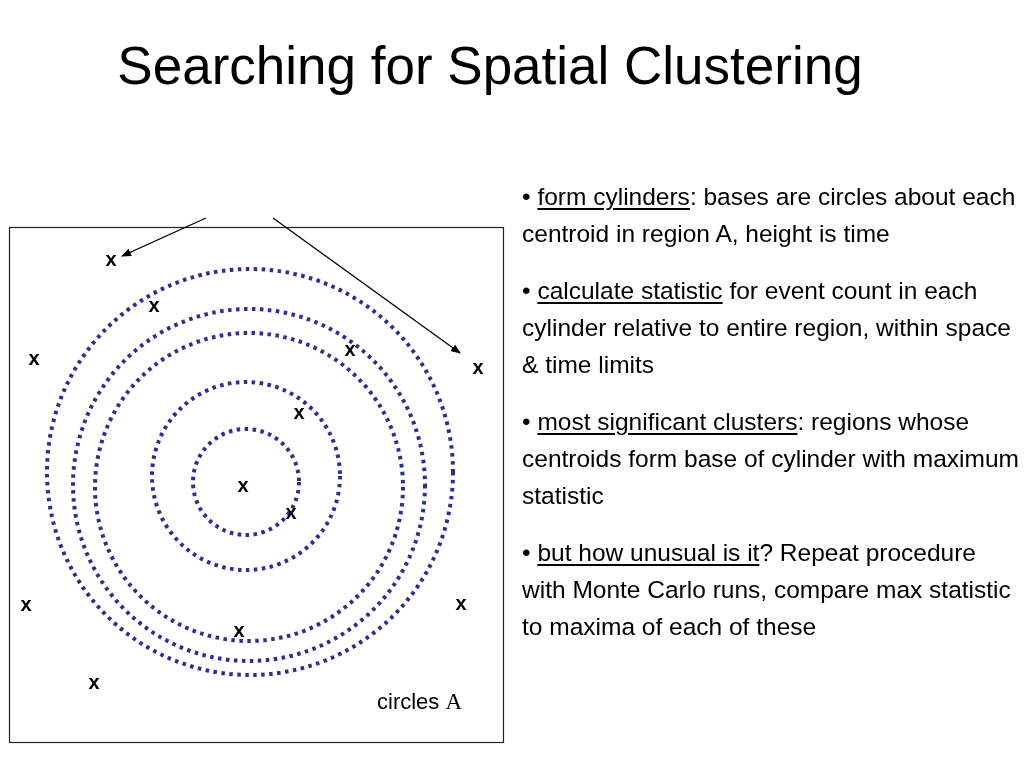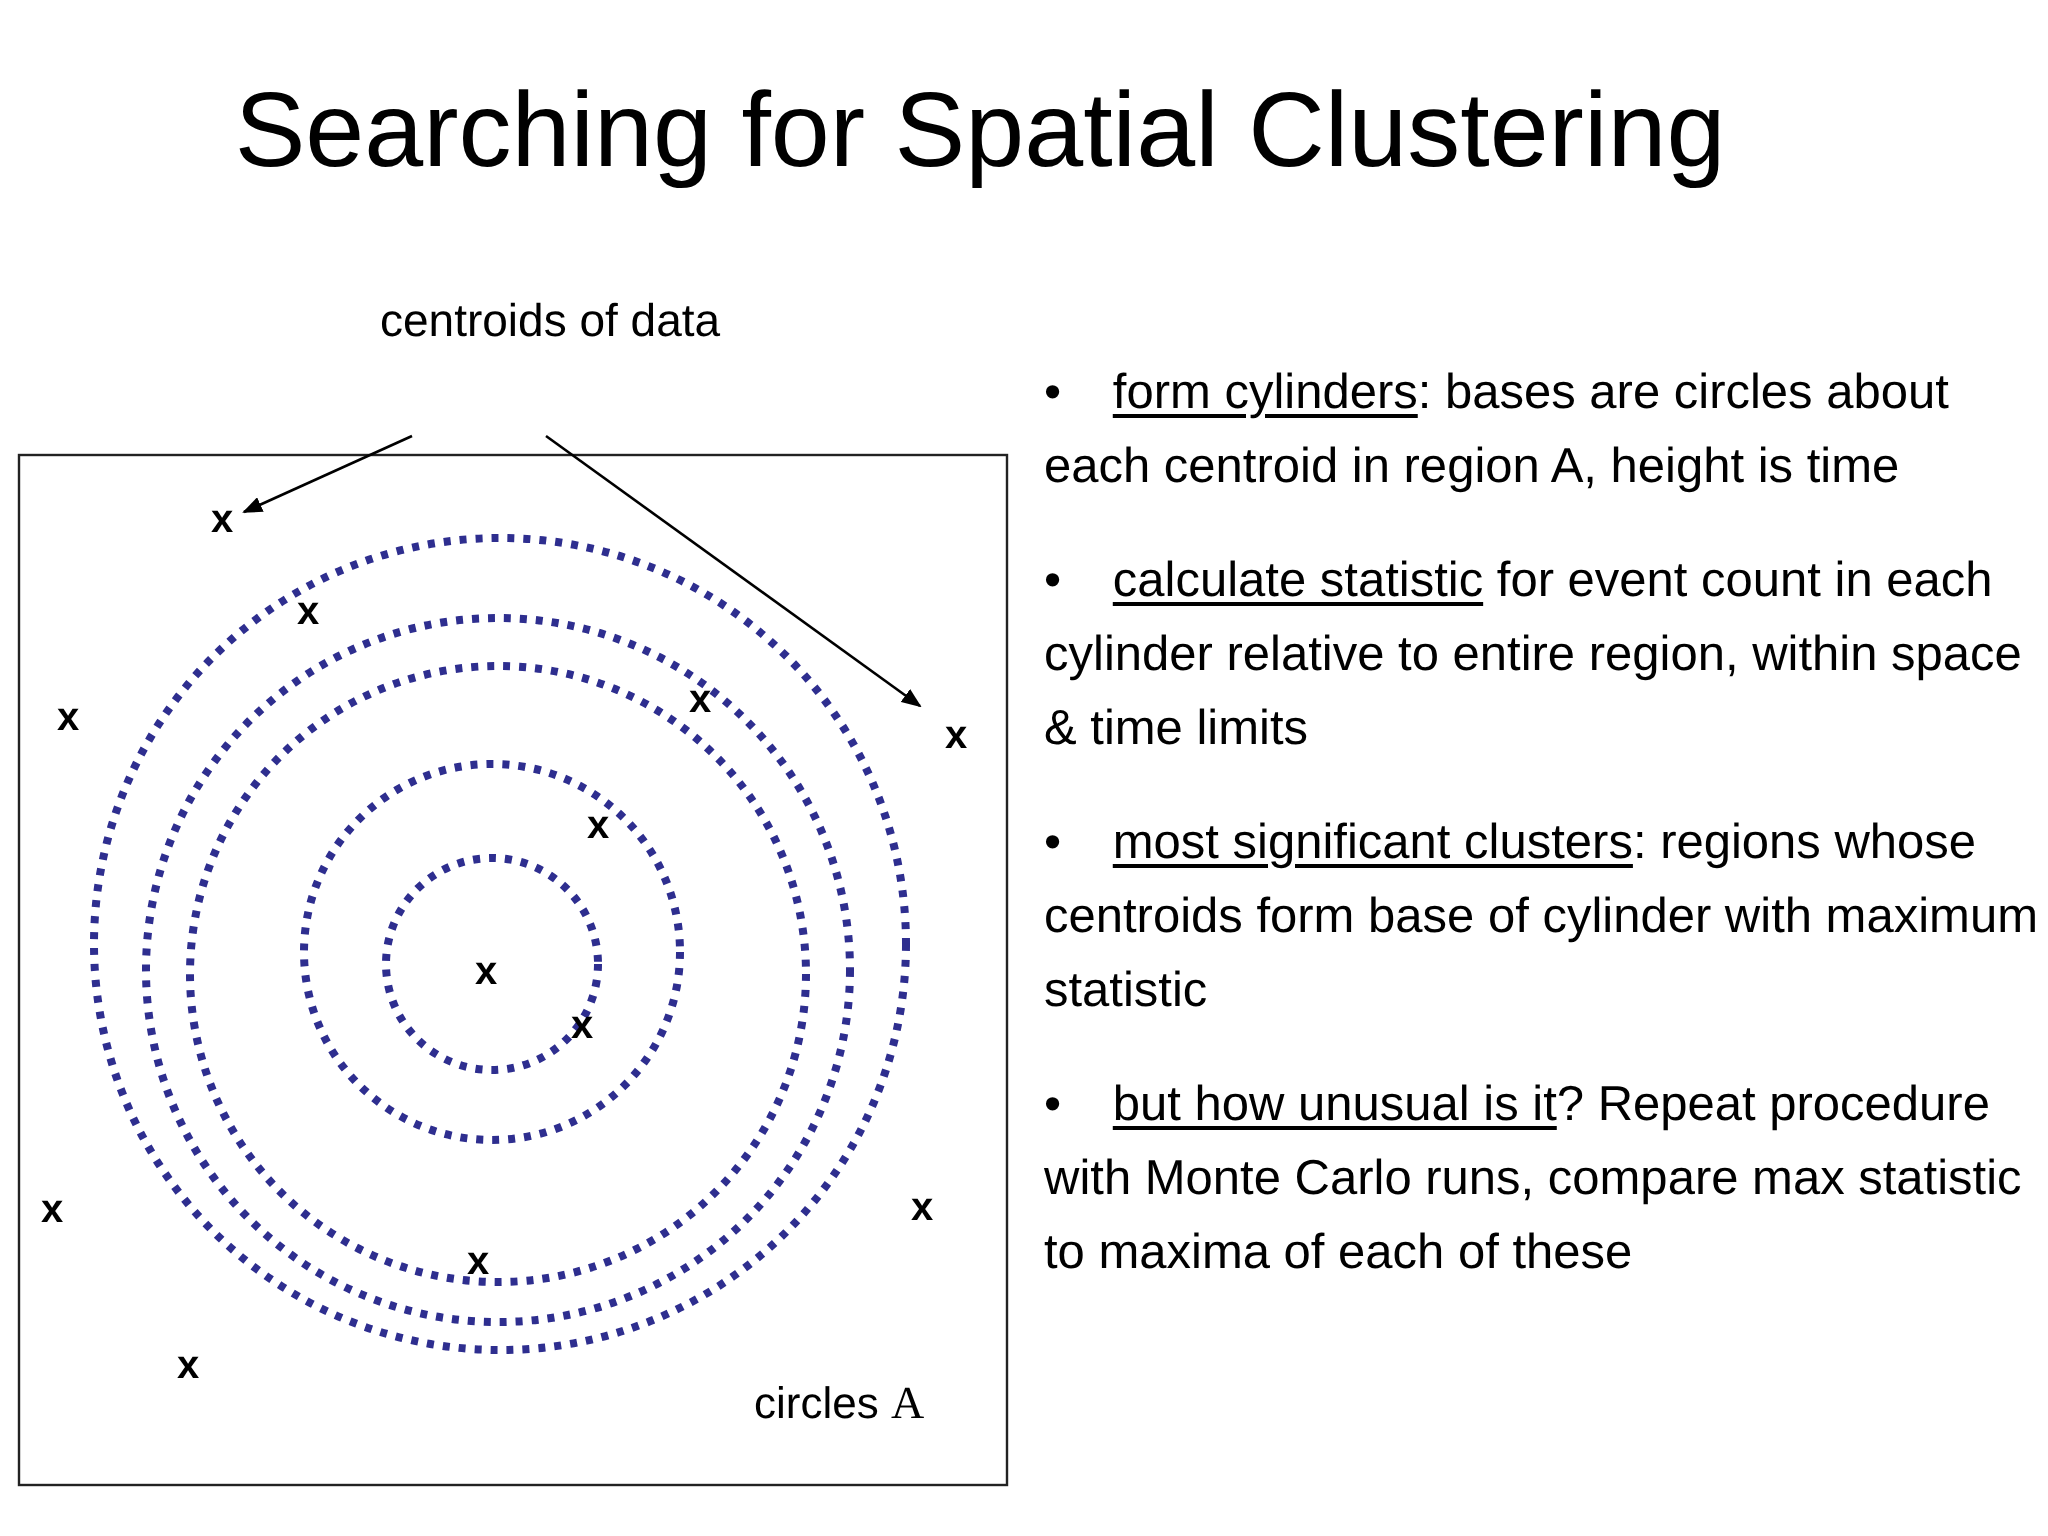--- a/index.html
+++ b/index.html
@@ -6,31 +6,30 @@
   body { width:1024px; height:768px; position:relative; overflow:hidden;
          font-family:"Liberation Sans", sans-serif; color:#000; }
   .title { position:absolute; left:0; top:40px; width:956px; text-align:center;
            font-size:53px; line-height:52px;margin-left:12px; }
   .callout { position:absolute; left:190px; top:144px; width:240px;
              font-size:23px; line-height:33px; }
   svg.diagram { position:absolute; left:0; top:0; }
   .bullets { position:absolute; left:522px; top:178px; width:500px;
              font-size:24.5px; line-height:37px; }
   .bullet { margin:0 0 20px 0; }
-  .bullet u { text-underline-offset:3px;margin-left:19px; }
+  .bullet u { text-underline-offset:3px; }
   .region-label { position:absolute; left:377px; top:687px; font-size:22px; line-height:30px; }
   .region-letter { font-family:"Liberation Serif", serif; font-size:23px; }
 </style>
 </head>
 <body>
 
 <div class="title">Searching for Spatial Clustering</div>
 
 <div class="callout">
-  <div>centroids of data</div>
 </div>
 
 <svg class="diagram" width="1024" height="768">
   <defs>
     <marker id="arrowhead" markerWidth="10" markerHeight="8" refX="9" refY="4" orient="auto" markerUnits="userSpaceOnUse">
       <path d="M0,0 L10,4 L0,8 z" fill="#000"></path>
     </marker>
   </defs>
 
   <rect x="9.5" y="227.5" width="494" height="515" fill="none" stroke="#222" stroke-width="1.2"></rect>

